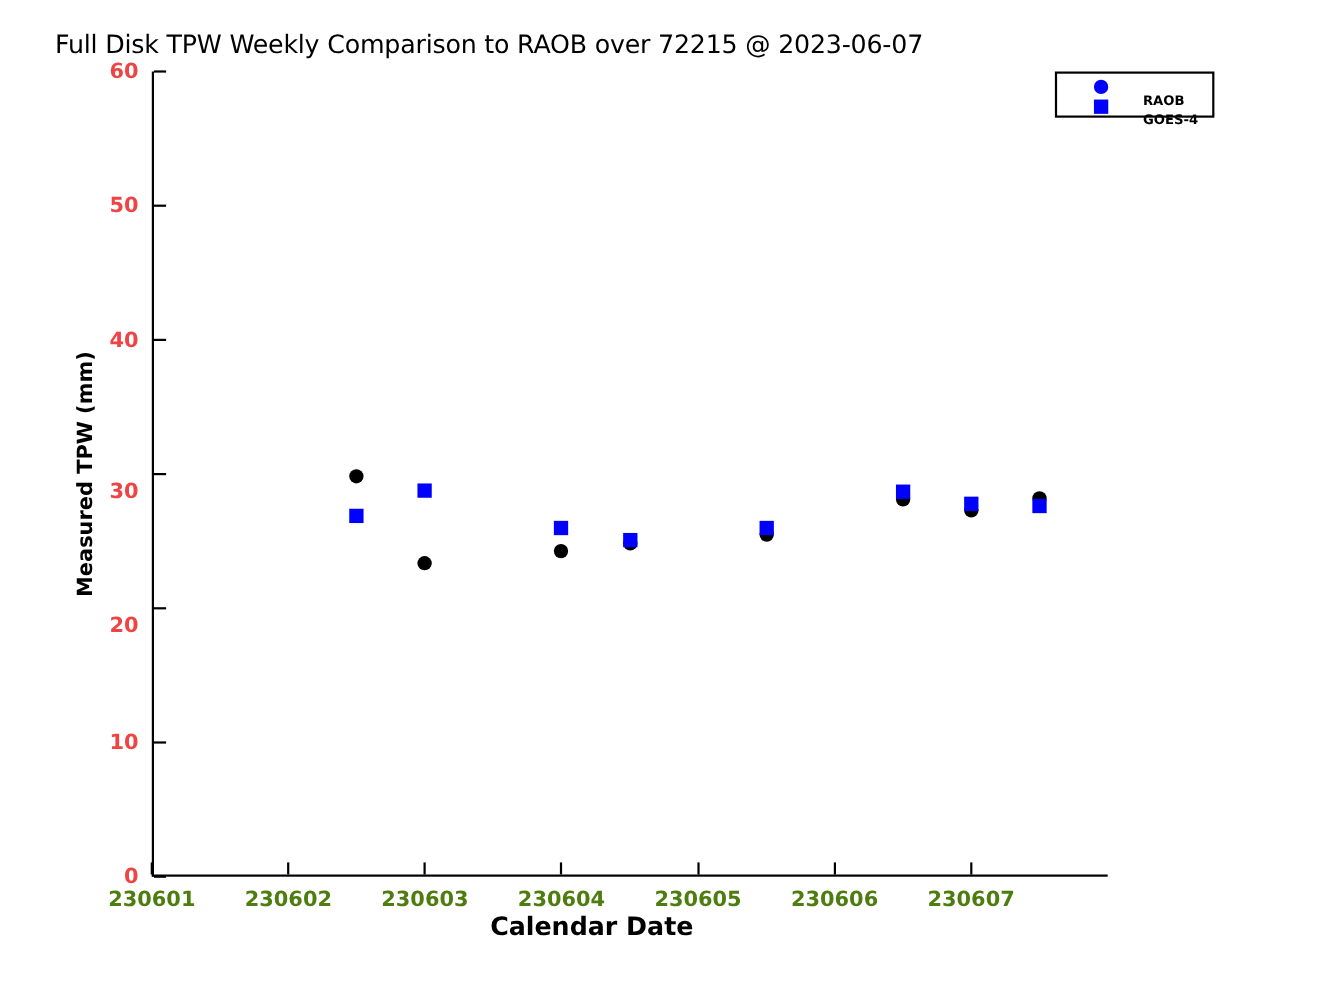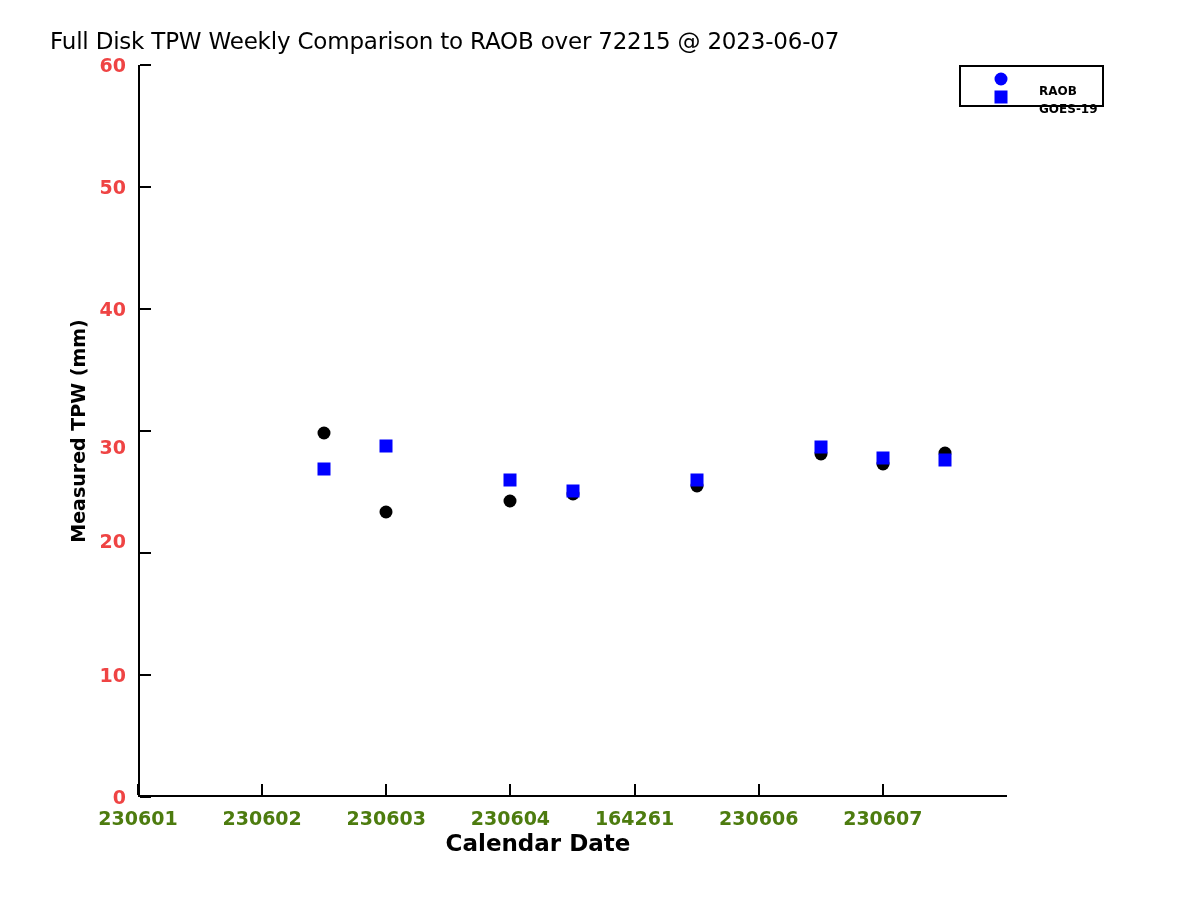--- a/index.html
+++ b/index.html
@@ -180,41 +180,41 @@
 
   <div id="plot-area">
     <div id="axis-left"></div>
     <div id="axis-bottom"></div>
     <div id="y-ticks">
         <div class="ytick-mark" style="top: 731px;"></div>
         <div class="ytick-label" style="top: 732px;">0</div>
         <div class="ytick-mark" style="top: 609px;"></div>
         <div class="ytick-label" style="top: 610px;">10</div>
         <div class="ytick-mark" style="top: 487px;"></div>
-        <div class="ytick-label" style="top: 476px;">20</div>
+        <div class="ytick-label" style="top: 504px;">20</div>
         <div class="ytick-mark" style="top: 365px;"></div>
         <div class="ytick-label" style="top: 366px; margin-top: 16px;">30</div>
         <div class="ytick-mark" style="top: 243px;"></div>
         <div class="ytick-label" style="top: 244px;">40</div>
         <div class="ytick-mark" style="top: 121px;"></div>
         <div class="ytick-label" style="top: 122px;">50</div>
         <div class="ytick-mark" style="top: -1px;"></div>
         <div class="ytick-label" style="top: 0px;">60</div>
       </div>
     <div id="x-ticks">
         <div class="xtick-mark" style="left: -1px;"></div>
         <div class="xtick-label" style="left: 0px;">230601</div>
         <div class="xtick-mark" style="left: 123.143px;"></div>
         <div class="xtick-label" style="left: 124.143px;">230602</div>
         <div class="xtick-mark" style="left: 247.286px;"></div>
         <div class="xtick-label" style="left: 248.286px;">230603</div>
         <div class="xtick-mark" style="left: 371.429px;"></div>
         <div class="xtick-label" style="left: 372.429px;">230604</div>
         <div class="xtick-mark" style="left: 495.571px;"></div>
-        <div class="xtick-label" style="left: 496.571px;">164261</div>
+        <div class="xtick-label" style="left: 496.571px;">230605</div>
         <div class="xtick-mark" style="left: 619.714px;"></div>
         <div class="xtick-label" style="left: 620.714px;">230606</div>
         <div class="xtick-mark" style="left: 743.857px;"></div>
         <div class="xtick-label" style="left: 744.857px;">230607</div>
       </div>
     <div id="data-layer">
         <div class="marker circle" style="left: 186.214px; top: 368.44px; background: rgb(0, 0, 0);"></div>
         <div class="marker circle" style="left: 248.286px; top: 446.52px; background: rgb(0, 0, 0);"></div>
         <div class="marker circle" style="left: 372.429px; top: 435.54px; background: rgb(0, 0, 0);"></div>
         <div class="marker circle" style="left: 434.5px; top: 429.44px; background: rgb(0, 0, 0);"></div>
@@ -237,17 +237,17 @@
 
   <div id="xlabel">Calendar Date</div>
 
   <div id="legend">
       <div class="legend-row row0">
         <div class="legend-marker circle" style="background: rgb(0, 0, 255);"></div>
         <div class="legend-label">RAOB</div>
       </div>
       <div class="legend-row row1">
         <div class="legend-marker square" style="background: rgb(0, 0, 255);"></div>
-        <div class="legend-label">GOES-19</div>
+        <div class="legend-label">GOES-4</div>
       </div>
     </div>
 
 </div>
 
 </body></html>

